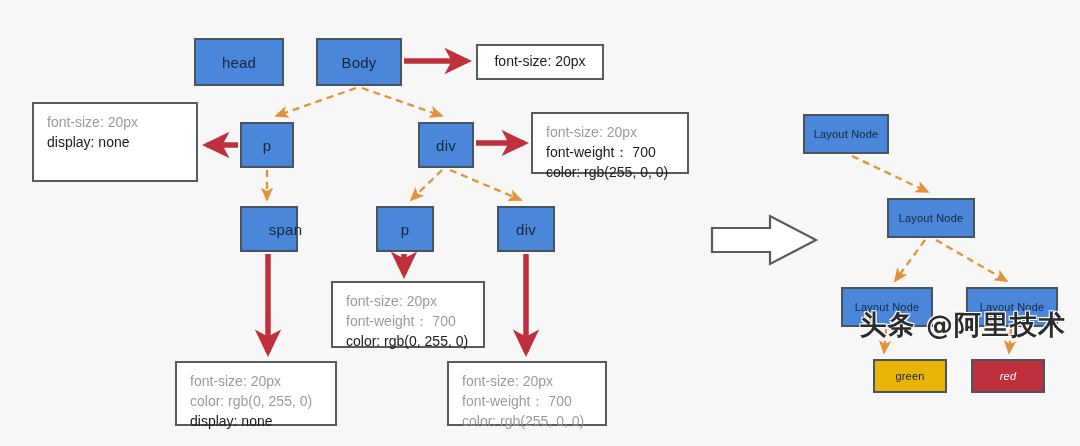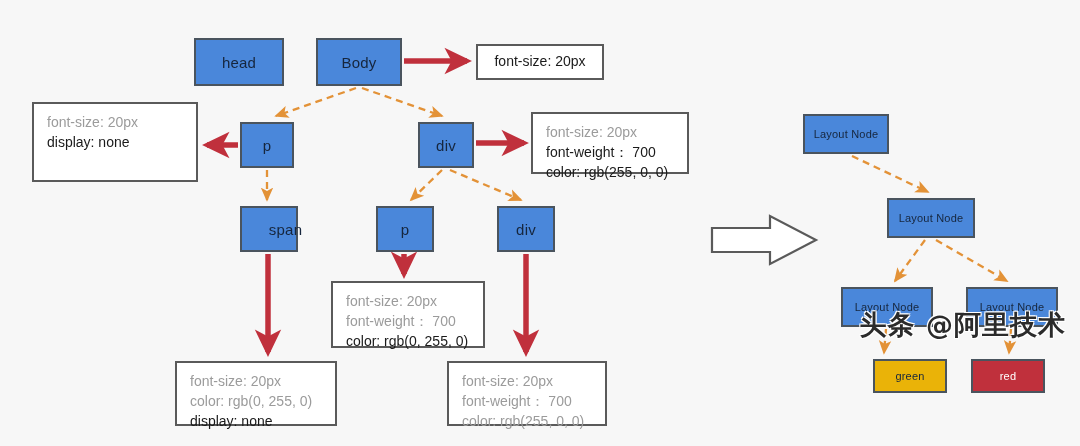--- a/index.html
+++ b/index.html
@@ -158,21 +158,21 @@
   <div class="node small" style="left:841px; top:287px; width:92px; height:40px;">
     <span>Layout Node</span>
   </div>
   <div class="node small" style="left:966px; top:287px; width:92px; height:40px;">
     <span>Layout Node</span>
   </div>
 
   <div class="node small green" style="left:846px; top:359px; width:74px; height:34px;">
     <span>green</span>
   </div>
-  <div class="node small red" style="left:971px; top:359px; width:74px; height:34px;">
+  <div class="node small red" style="left:971px; top:359px; width:74px; height:34px;font-style:italic;">
     <span>red</span>
   </div>
 
   <div class="propbox single" style="left:476px; top:44px; width:128px; height:36px;">
     <span class="line own">font-size: 20px</span>
   </div>
 
   <div class="propbox" style="left:32px; top:102px; width:166px; height:80px;">
     <span class="line inherited">font-size: 20px</span>
     <span class="line own">display: none</span>

